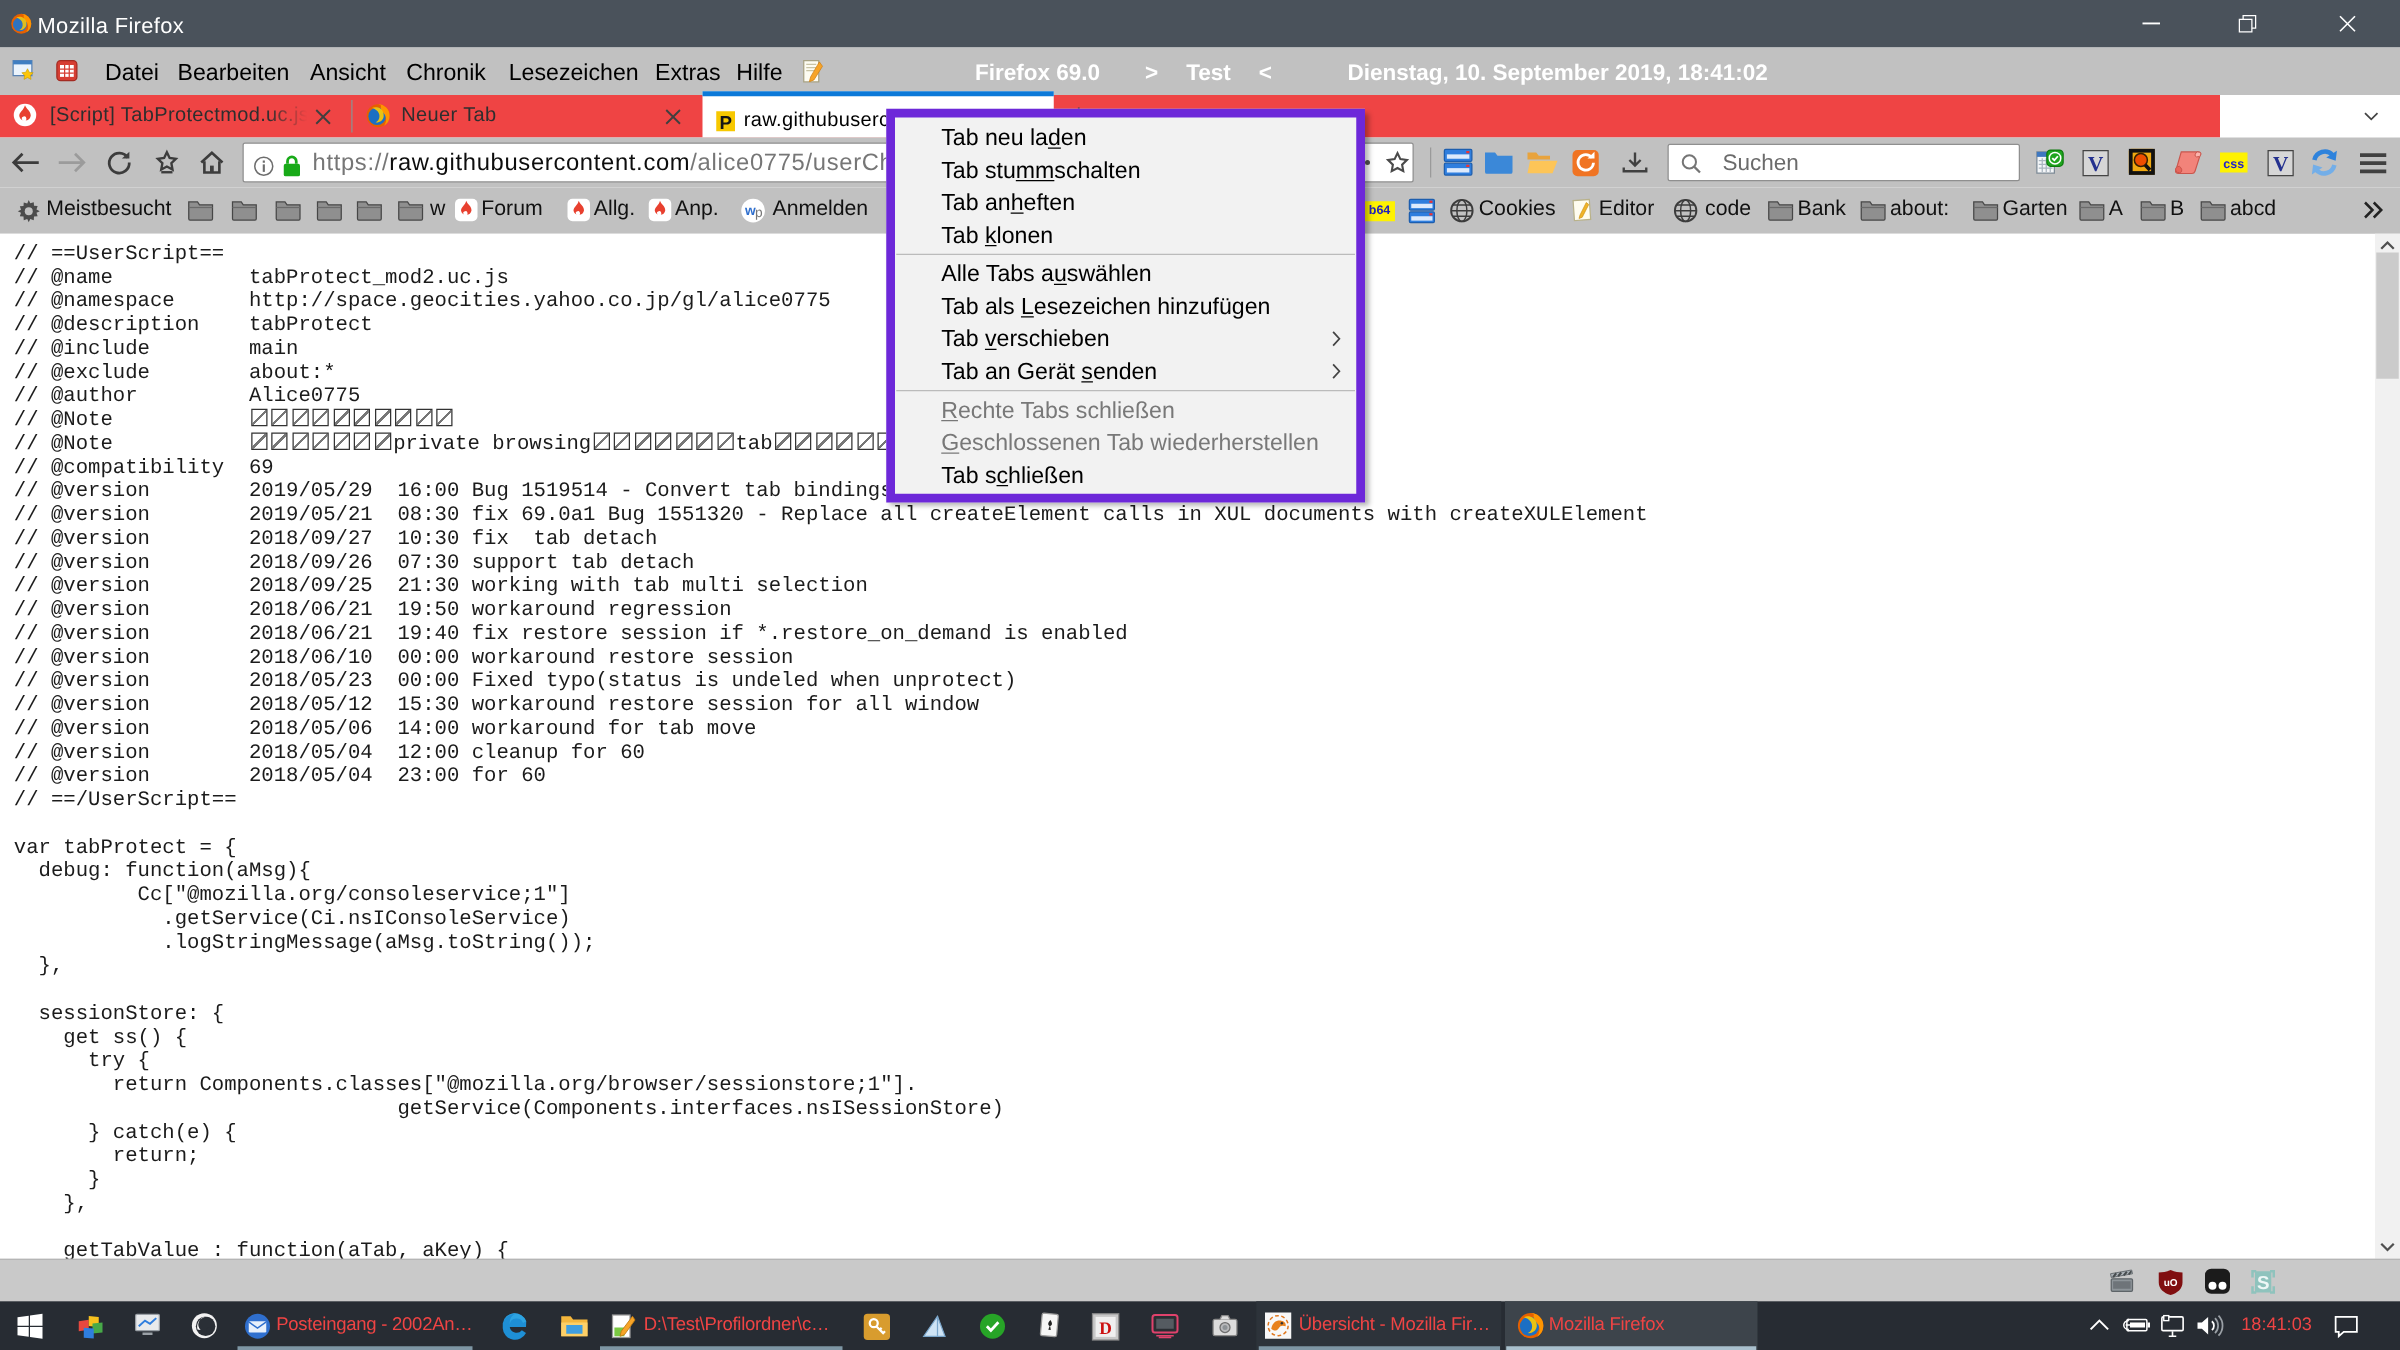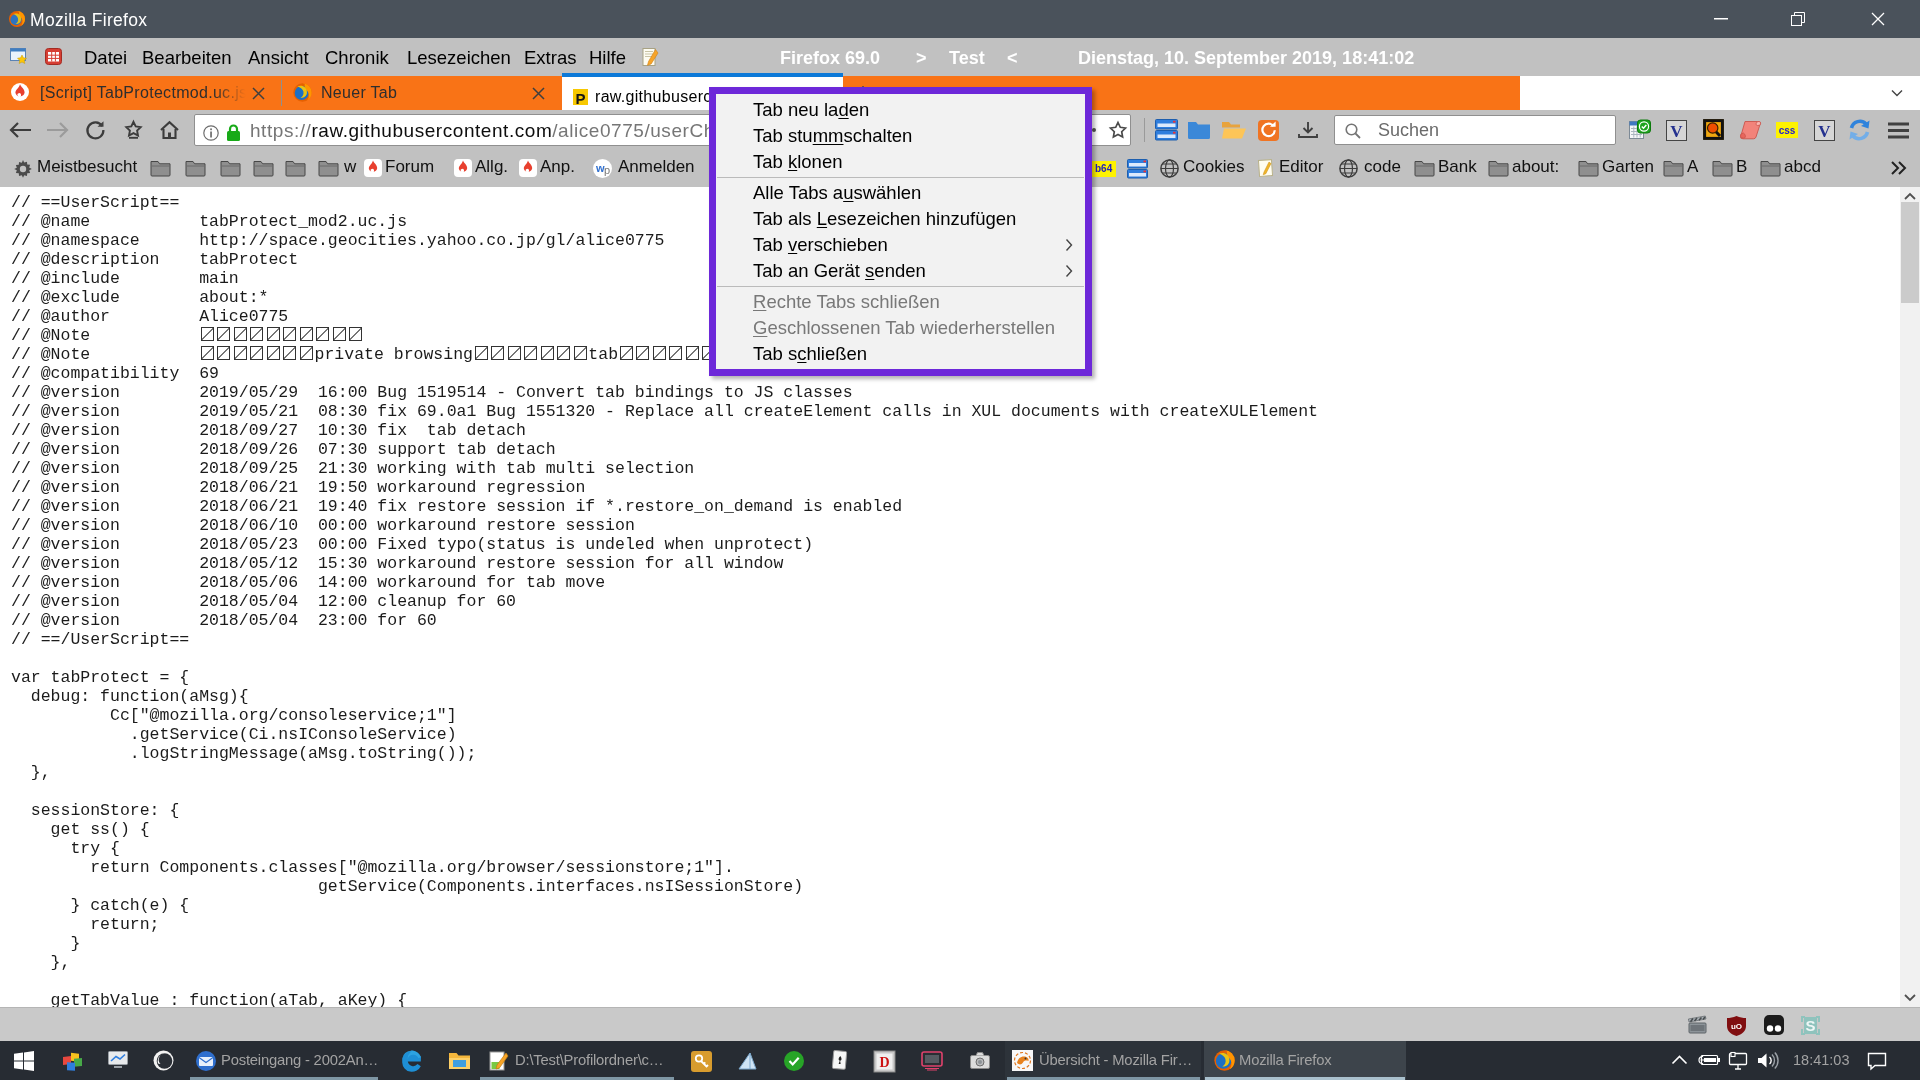--- a/index.html
+++ b/index.html
@@ -5,36 +5,36 @@
 * { margin:0; padding:0; box-sizing:border-box; }
 html,body { width:1920px; height:1080px; overflow:hidden; background:#fff;
   font-family:"Liberation Sans", sans-serif; }
 .abs { position:absolute; }
 svg { position:absolute; overflow:visible; }
 #titlebar { left:0; top:0; width:1920px; height:38px; background:#4a525b; }
 #titlebar .t { position:absolute; left:30px; top:10px; color:#fff; font-size:17.5px; letter-spacing:0.3px; }
 #menubar { left:0; top:38px; width:1920px; height:38px; background:#c1c1c1; }
 .mi { position:absolute; top:9px; font-size:18.5px; color:#000; }
 .mw { position:absolute; top:9.5px; font-size:18px; color:#fff; font-weight:bold; }
-#tabbar { left:0; top:76px; width:1520px; height:34px; background:#f97316; }
+#tabbar { left:0; top:76px; width:1776px; height:34px; background:#ef4444; }
 .tabtxt { position:absolute; top:8px; font-size:16px; letter-spacing:0.3px; color:#2e2e2e; white-space:nowrap; overflow:hidden; }
 #tab3 { position:absolute; left:562px; top:-3px; width:281px; height:37px; background:#fff; border-top:4px solid #0c79d8; }
 #navbar { left:0; top:110px; width:1920px; height:40px; background:#c1c1c1; }
 #urlbar { position:absolute; left:194px; top:4px; width:937px; height:32px; background:#fff; border:1px solid #8f8f8f; border-radius:2px; }
 #searchbar { position:absolute; left:1334px; top:5px; width:282px; height:30px; background:#fff; border:1px solid #8f8f8f; border-radius:2px; }
 #bookmarks { left:0; top:150px; width:1920px; height:37px; background:#c1c1c1; }
 .bk { position:absolute; top:7px; font-size:17px; color:#111; white-space:nowrap; }
 #content { left:0; top:187px; width:1728px; height:820px; background:#fff; }
 #code { position:absolute; left:11px; top:6px; font-family:"Liberation Mono", monospace; font-size:16.5px; line-height:19px; color:#1b1b1b; white-space:pre; }
 .jp { display:inline-block; width:13px; height:14px; border:1.5px solid #333; margin:0 1.7px 0 1.8px; vertical-align:-1px; background:linear-gradient(135deg,transparent 44%,#777 44%,#777 56%,transparent 56%); }
 #vscroll { left:1900px; top:187px; width:20px; height:820px; background:#f1f1f1; }
 #vthumb { position:absolute; left:1px; top:15px; width:18px; height:101px; background:#cbcbcb; }
 #statusbar { left:0; top:1007px; width:1920px; height:34px; background:#c9c9c9; border-top:1px solid #b5b5b5; }
 #taskbar { left:0; top:1041px; width:1920px; height:39px; background:#272c33; }
-.tb { position:absolute; top:11px; color:#a3a3a3; font-size:14.8px; letter-spacing:-0.2px; white-space:nowrap; }
+.tb { position:absolute; top:11px; color:#ef4444; font-size:14.8px; letter-spacing:-0.2px; white-space:nowrap; }
 .ul { position:absolute; top:36px; height:3px; background:#7e96a4; }
 #ctxmenu { left:709px; top:87px; width:383px; background:#f2f2f2; border:7px solid #6d28d9; box-shadow:3px 3px 4px rgba(0,0,0,0.3); z-index:50; padding:3px 0 2px 0; }
 .ci { height:26px; line-height:26px; padding-left:37px; font-size:18.5px; color:#000; position:relative; }
 .ci.dis { color:#787878; }
 .csep { height:1px; background:#bbb; margin:2px 1px; }
 .carr { position:absolute; right:12px; top:6px; }
 u { text-decoration-thickness:1px; text-underline-offset:2px; }
 </style>
 </head>
 <body>
@@ -546,20 +546,21 @@
   </svg>
   <span class="tb" style="left:1793px; top:11px; font-size:14.5px; letter-spacing:0;">18:41:03</span>
   <svg style="left:1867px; top:11px;" width="20" height="18" viewBox="0 0 20 18">
     <path d="M1.5 1.5 H18.5 V13.5 H8 L4 17 V13.5 H1.5z" fill="none" stroke="#fff" stroke-width="1.4"></path>
   </svg>
 </div>
 
 <div class="abs" id="ctxmenu">
   <div class="ci">Tab neu la<u>d</u>en</div>
   <div class="ci">Tab stu<u>mm</u>schalten</div>
+  <div class="ci">Tab an<u>h</u>eften</div>
   <div class="ci">Tab <u>k</u>lonen</div>
   <div class="csep"></div>
   <div class="ci">Alle Tabs a<u>u</u>swählen</div>
   <div class="ci">Tab als <u>L</u>esezeichen hinzufügen</div>
   <div class="ci">Tab <u>v</u>erschieben<svg class="carr" width="8" height="14" viewBox="0 0 8 14">
         <path d="M1.5 1.5 L6.5 7 L1.5 12.5" stroke="#444" stroke-width="1.4" fill="none"></path>
       </svg></div>
   <div class="ci">Tab an Gerät <u>s</u>enden<svg class="carr" width="8" height="14" viewBox="0 0 8 14">
         <path d="M1.5 1.5 L6.5 7 L1.5 12.5" stroke="#444" stroke-width="1.4" fill="none"></path>
       </svg></div>

